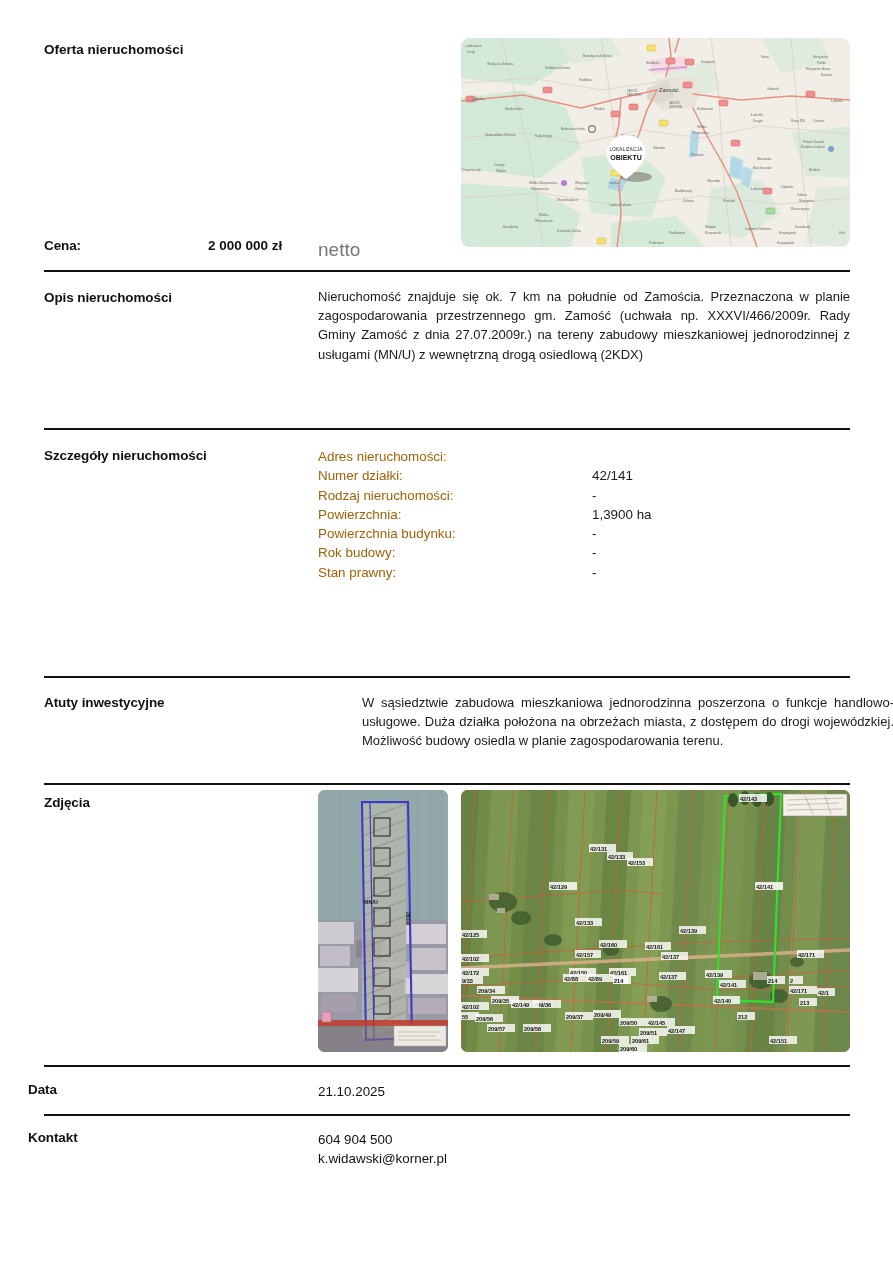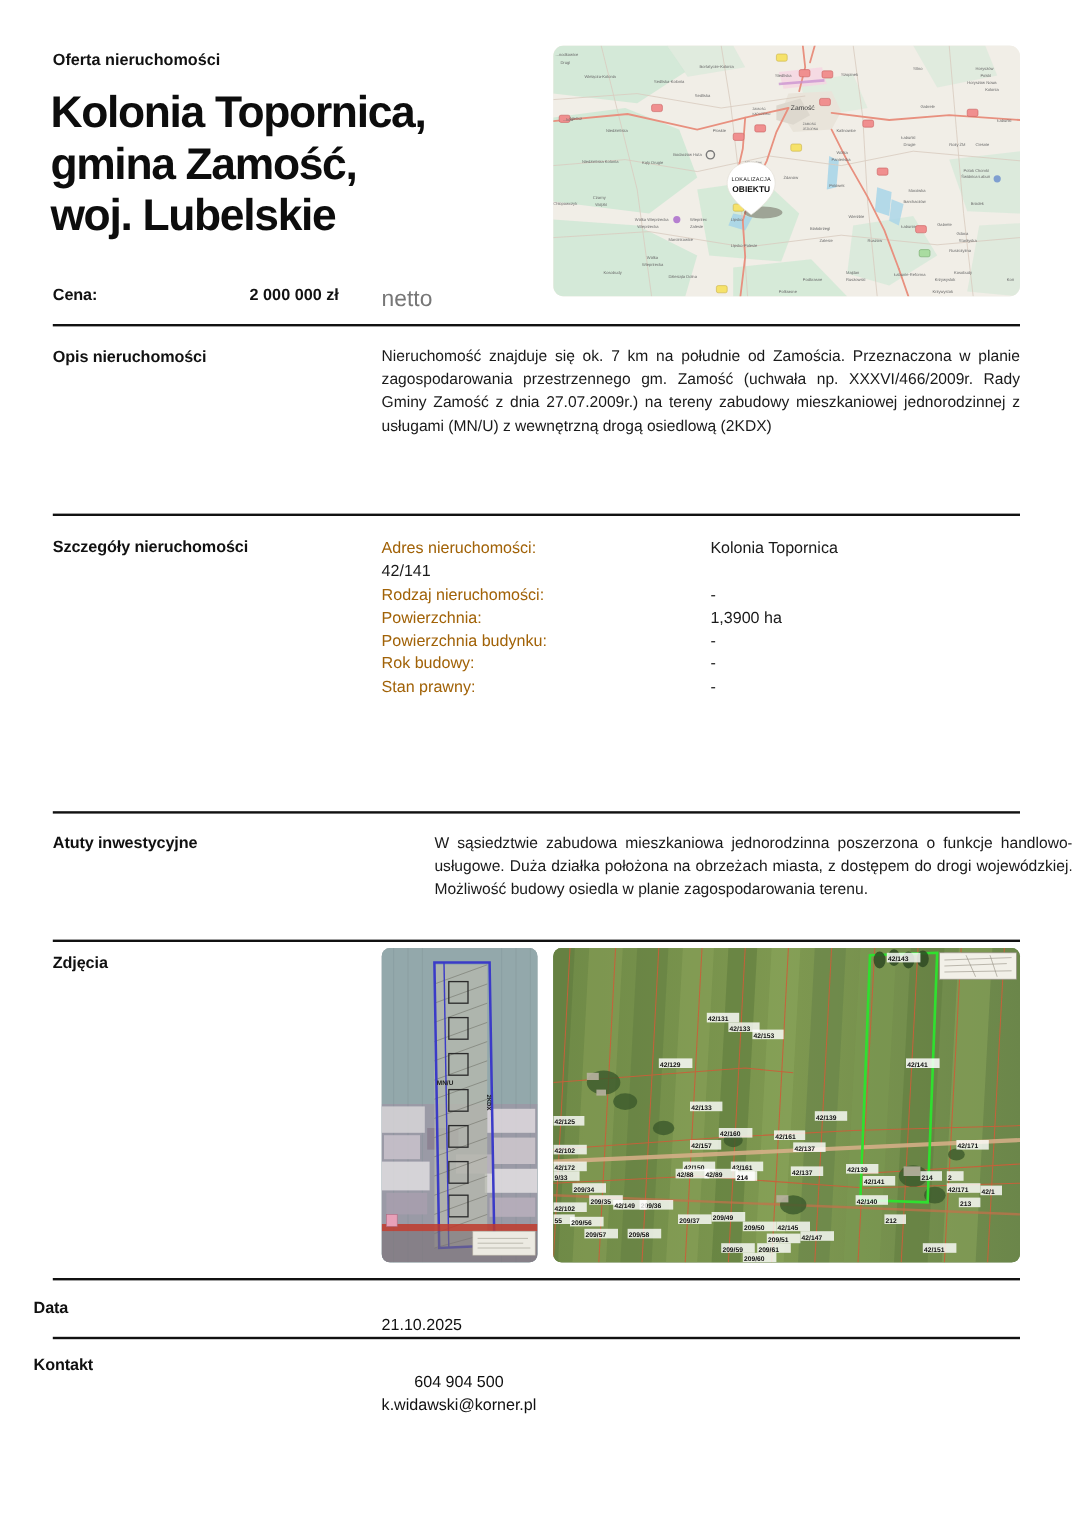--- a/index.html
+++ b/index.html
@@ -45,34 +45,29 @@
 
   
   .ph-plan { position: absolute; left: 318px; top: 790px; width: 130px; height: 262px;
              border-radius: 7px; overflow: hidden; background: #8fa3a6; }
   .ph-aerial { position: absolute; left: 461px; top: 790px; width: 389px; height: 262px;
                border-radius: 7px; overflow: hidden; background: #5d7a3e; }
   .ph-plan svg, .ph-aerial svg { display: block; }
 
   
   .foot-lbl { position: absolute; left: 28px; }
-  .foot-val { position: absolute; left: 318px; font-size: 13.4px; line-height: 19.4px; margin-top: 12px; }
+  .foot-val { position: absolute; left: 318px; font-size: 13.4px; line-height: 19.4px; }
 </style>
 </head>
 <body>
 
 <div class="page">
 
   <div class="kicker">Oferta nieruchomości</div>
 
-  <div class="title">
-    <div>Kolonia Topornica,</div>
-    <div>gmina Zamość,</div>
-    <div>woj. Lubelskie</div>
-  </div>
 
   <div class="mapbox">
     <svg width="389" height="209" viewBox="0 0 389 209">
       <rect x="0" y="0" width="389" height="209" fill="#f1eee7"></rect>
 
       <g fill="#cfe8d5">
         <path d="M0,0 L95,0 L110,22 L70,48 L0,40 Z" opacity="0.85"></path>
         <path d="M0,60 L60,52 L105,70 L120,110 L80,140 L0,130 Z" opacity="0.9"></path>
         <path d="M0,145 L70,150 L120,175 L110,209 L0,209 Z" opacity="0.85"></path>
         <path d="M120,120 L175,112 L205,140 L190,180 L130,175 Z" opacity="0.8"></path>
@@ -241,23 +236,23 @@
 
   <div class="divider" style="top:270px;"></div>
   <div class="sec-head lbl-bold" style="top:290px;">Opis nieruchomości</div>
   <div class="sec-body body-txt just" style="top:287px;">Nieruchomość znajduje się ok. 7 km na południe od Zamościa. Przeznaczona w planie zagospodarowania przestrzennego gm. Zamość (uchwała np. XXXVI/466/2009r. Rady Gminy Zamość z dnia 27.07.2009r.) na tereny zabudowy mieszkaniowej jednorodzinnej z usługami (MN/U) z wewnętrzną drogą osiedlową (2KDX)</div>
 
   <div class="divider" style="top:428px;"></div>
   <div class="sec-head lbl-bold" style="top:448px;">Szczegóły nieruchomości</div>
   <div class="sec-body" style="top:447px;">
     <div class="det-row">
       <div class="det-k">Adres nieruchomości:</div>
-      <div class="det-v">Kolonia Topornica</div>
-    </div>
-    <div class="det-row">
+    </div>
+    <div class="det-row">
+      <div class="det-k">Numer działki:</div>
       <div class="det-v">42/141</div>
     </div>
     <div class="det-row">
       <div class="det-k">Rodzaj nieruchomości:</div>
       <div class="det-v">-</div>
     </div>
     <div class="det-row">
       <div class="det-k">Powierzchnia:</div>
       <div class="det-v">1,3900 ha</div>
     </div>
@@ -532,18 +527,18 @@
       </g>
     </svg>
   </div>
 
   <div class="divider" style="top:1065px;"></div>
   <div class="foot-lbl lbl-bold" style="top:1082px;">Data</div>
   <div class="foot-val" style="top:1082px;">21.10.2025</div>
 
   <div class="divider" style="top:1114px;"></div>
   <div class="foot-lbl lbl-bold" style="top:1130px;">Kontakt</div>
-  <div class="foot-val" style="top:1130px;text-align:center;">
+  <div class="foot-val" style="top:1130px;">
     <div>604 904 500</div>
     <div>k.widawski@korner.pl</div>
   </div>
 
 </div>
 
 </body></html>

